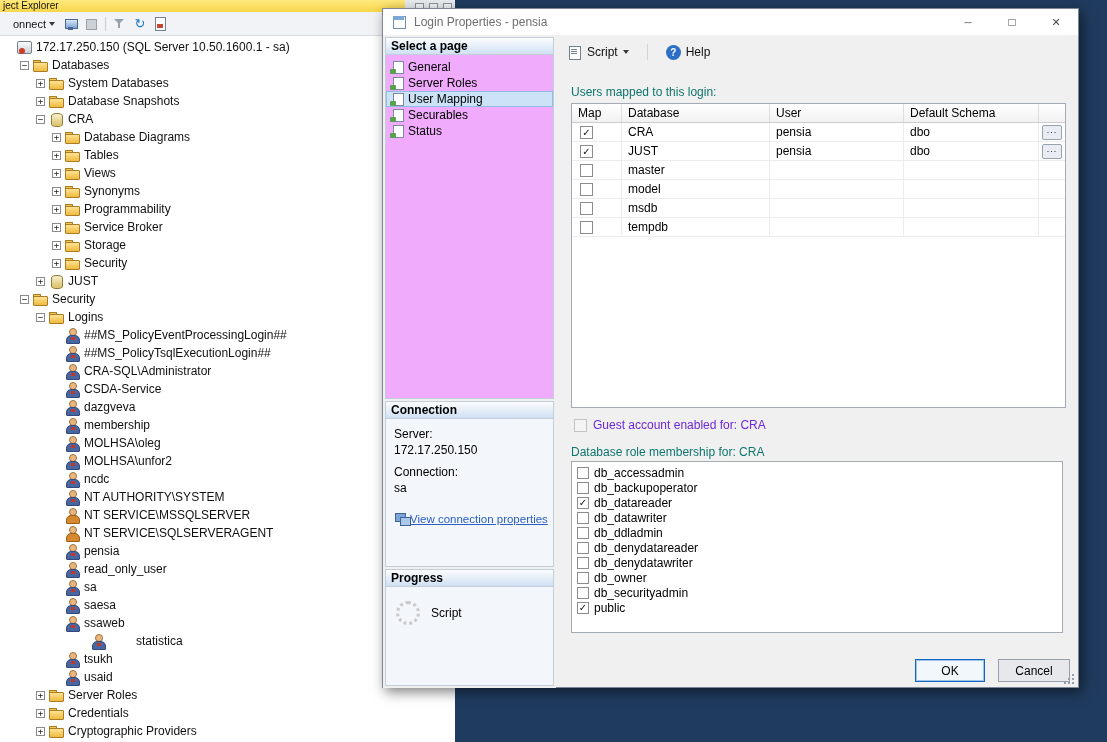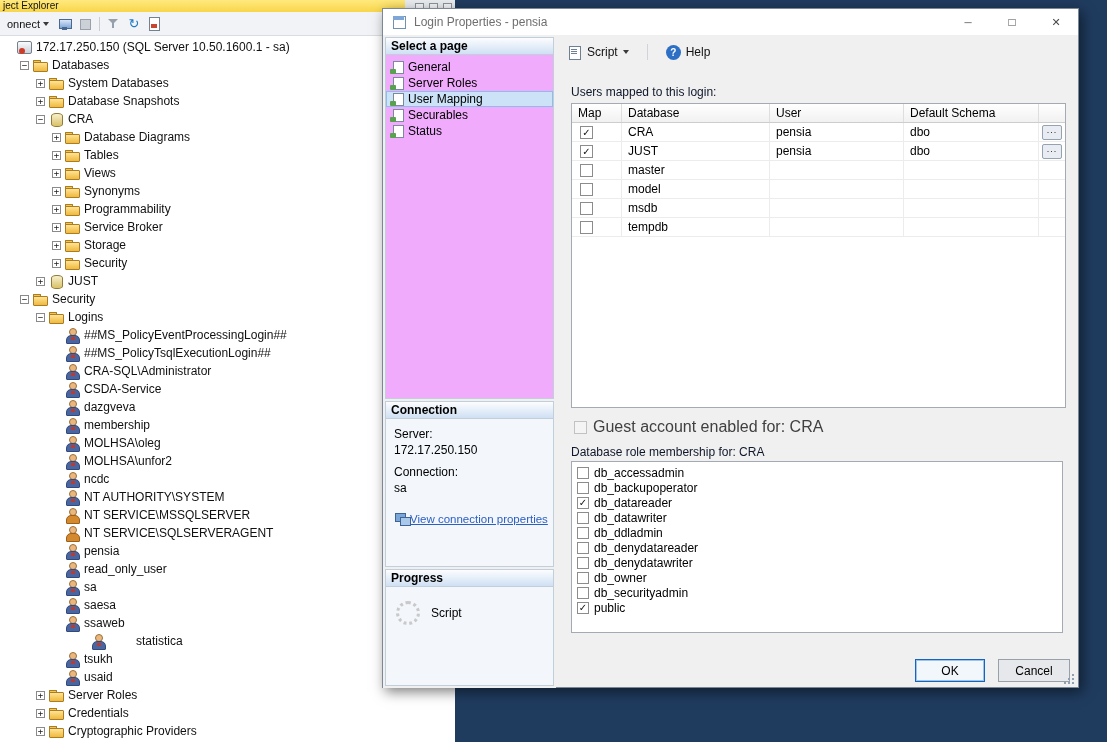--- a/index.html
+++ b/index.html
@@ -9,21 +9,21 @@
 
   
   .oe{position:absolute;left:0;top:0;width:455px;height:742px;background:#fff;overflow:hidden;}
   .oe-title{position:absolute;left:0;top:0;width:455px;height:12px;
     background:linear-gradient(#ffe97e,var(--panel-title,#f8d64b));
     font-size:10px;line-height:12px;padding-left:3px;color:#151515;}
   .oe-clip{position:absolute;left:405px;top:0;width:50px;height:8px;background:#e9ecef;
     display:flex;justify-content:flex-end;gap:5px;padding-right:3px;overflow:hidden;}
   .clipglyph{width:9px;height:10px;border:1px solid #8d939b;background:#f4f5f7;margin-top:3px;flex:none;}
   .oe-toolbar{position:absolute;left:0;top:12px;width:455px;height:24px;background:#f1f3f6;
-    border-bottom:1px solid #d9dce1;display:flex;align-items:center;gap:2px;padding-left:2px;}
+    border-bottom:1px solid #d9dce1;display:flex;align-items:center;gap:2px;padding-left:8px;}
   .connect-btn{display:flex;align-items:center;gap:3px;height:20px;border:1px solid transparent;
     background:transparent;font-size:11px;padding:0 4px;color:#111;}
   .caret{width:0;height:0;border-left:3px solid transparent;border-right:3px solid transparent;
     border-top:4px solid #3a3a3a;}
   .tb-sep{width:1px;height:14px;background:#c9cdd3;margin:0 3px;}
   .tb-icon{width:18px;height:18px;position:relative;display:inline-block;flex:none;}
   .icon-disconnect::before{content:'';position:absolute;left:3px;top:4px;width:11px;height:8px;
     background:linear-gradient(#d8e6f8,#7fa6d6);border:1px solid #49688f;}
   .icon-disconnect::after{content:'';position:absolute;left:6px;top:12px;width:5px;height:3px;background:#49688f;}
   .icon-stop::before{content:'';position:absolute;left:4px;top:4px;width:9px;height:9px;
@@ -117,21 +117,21 @@
   .sicon{width:14px;height:15px;position:relative;flex:none;}
   .sicon::before{content:'';position:absolute;left:1px;top:1px;width:10px;height:12px;
     background:#fff;border:1px solid #6f8091;}
   .sicon::after{content:'';position:absolute;left:3px;top:4px;width:6px;height:1px;background:#6f8091;
     box-shadow:0 2px 0 #6f8091,0 4px 0 #6f8091;}
   .split{width:1px;height:16px;background:#d0d3d8;}
   .hicon{width:15px;height:15px;border-radius:50%;background:#2c6fc4;color:#fff;font-size:10px;
     font-weight:bold;line-height:15px;text-align:center;flex:none;}
   .hicon::before{content:'?';}
 
-  .caption{position:absolute;left:15px;font-size:12px;color:#0f172a;white-space:nowrap;}
+  .caption{position:absolute;left:15px;font-size:12px;color:#0f766e;white-space:nowrap;}
   .c1{top:50px;}
   .c2{top:410px;}
 
   .map-table{position:absolute;left:15px;top:68px;width:495px;height:305px;background:#fff;
     border:1px solid #a3aab4;overflow:hidden;}
   .thead{display:flex;height:19px;background:linear-gradient(#fff,#f1f1f1);border-bottom:1px solid #cdcdcd;}
   .th{font-size:12px;padding:2px 0 0 6px;border-right:1px solid #dedede;overflow:hidden;white-space:nowrap;}
   .tr{display:flex;height:19px;border-bottom:1px solid #ececec;}
   .td{font-size:12px;padding-left:6px;border-right:1px solid #ececec;display:flex;align-items:center;
     overflow:hidden;white-space:nowrap;}
@@ -140,21 +140,21 @@
   .cbcell{padding-left:8px;}
   .dotcell{padding:0;justify-content:center;}
   .dots{width:20px;height:15px;font-size:9px;line-height:5px;letter-spacing:1px;background:#e9edf3;
     border:1px solid #97a2b0;border-radius:2px;padding:0 0 4px 0;color:#222;}
   .checkbox{display:inline-block;flex:none;width:13px;height:13px;background:#fff;border:1px solid #8c8c8c;
     font-size:10px;line-height:11px;text-align:center;color:#111;}
   .checkbox.small{width:12px;height:12px;line-height:10px;}
   .checkbox.disabled{border-color:#c2c2c2;background:#f4f4f4;}
 
   .guest-row{position:absolute;left:18px;top:383px;display:flex;align-items:center;gap:6px;}
-  .guest-label{font-size:16px;color:#404040;white-space:nowrap;}
+  .guest-label{font-size:12px;color:#6d28d9;white-space:nowrap;}
 
   .role-list{position:absolute;left:15px;top:426px;width:492px;height:172px;background:#fff;
     border:1px solid #a3aab4;padding:3px 0 0 3px;overflow:hidden;}
   .role-item{display:flex;align-items:center;gap:5px;height:15px;padding-left:2px;}
   .rlabel{font-size:12px;white-space:nowrap;}
 
   .btn{position:absolute;top:624px;height:23px;font-size:12px;color:#000;}
   .btn-ok{left:359px;width:70px;background:#f2f7fc;border:1px solid var(--accent,#1565c0);
     box-shadow:inset 0 0 0 1px #9cc3e8;}
   .btn-cancel{left:442px;width:72px;background:#e6e8eb;border:1px solid #98a0aa;}

